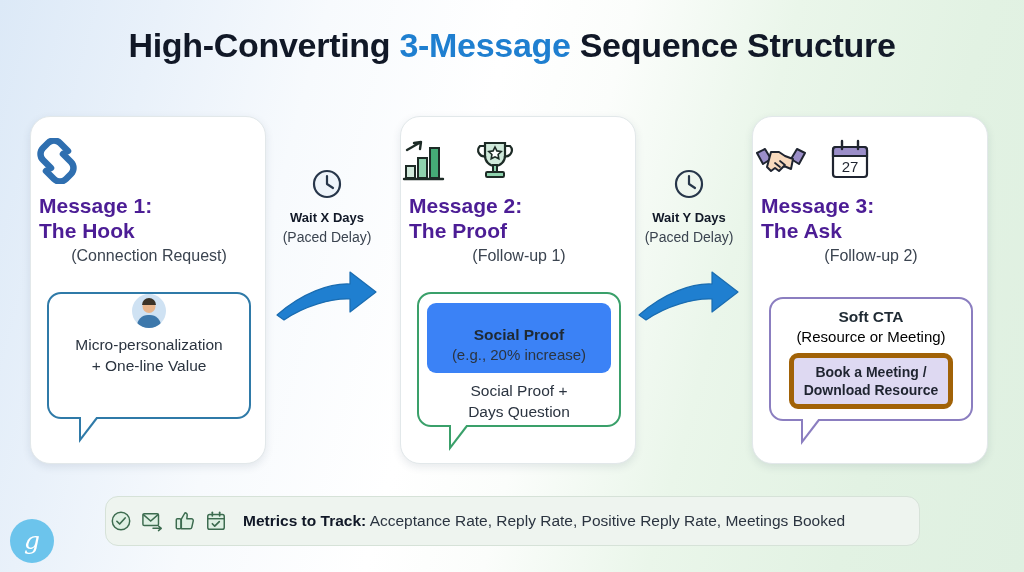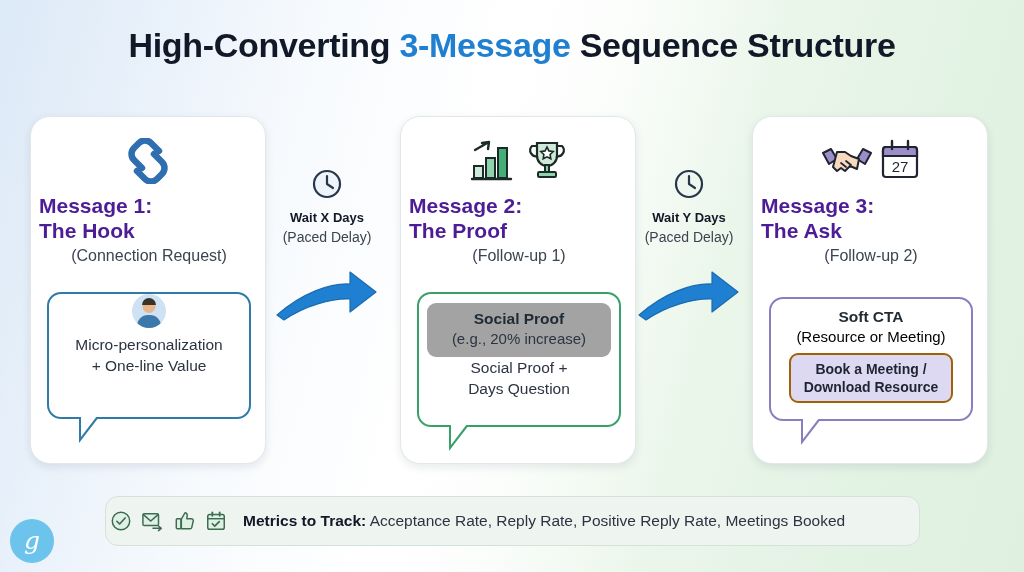--- a/index.html
+++ b/index.html
@@ -35,21 +35,21 @@
     position:absolute;top:116px;width:236px;height:348px;
     background:#ffffff;border:1px solid #e2e8ea;border-radius:20px;
     box-shadow:0 3px 9px rgba(25,50,80,.10);
     box-sizing:border-box;
   }
   #card1{left:30px;}
   #card2{left:400px;}
   #card3{left:752px;}
   .card-icons{
     position:absolute;left:0;top:16px;width:100%;height:56px;
-    display:flex;align-items:center;justify-content:center;gap:4px;
+    display:flex;align-items:center;justify-content:flex-start;gap:20px;
   }
   .card-title{
     position:absolute;left:8px;top:76px;width:220px;
     font-size:21px;font-weight:bold;color:#4c1d95;line-height:25px;
   }
   .card-sub{
     position:absolute;left:6px;top:130px;width:224px;text-align:center;
     font-size:16px;color:#3b4450;
   }
   
@@ -89,30 +89,30 @@
     position:absolute;left:50%;top:4px;transform:translateX(-50%);
     width:14px;height:7px;border-radius:7px 7px 0 0;background:#3c3327;
   }
   .avatar .body{
     position:absolute;left:50%;bottom:0;transform:translateX(-50%);
     width:24px;height:13px;border-radius:11px 11px 0 0;background:#3d78ab;
   }
   
   #bubble2{height:135px;padding:9px 8px 0 8px;}
   .hl-box{
-    background:#a3a3a3;border-radius:9px;padding:6px 4px 8px 4px;margin-bottom:0;
+    background:#3b82f6;border-radius:9px;padding:22px 4px 8px 4px;margin-bottom:7px;
   }
   .hl-title{font-size:15.5px;font-weight:bold;color:#1f2a33;text-align:center;line-height:20px;}
   .hl-sub{font-size:15px;color:#2b3440;text-align:center;line-height:20px;}
   
   #bubble3{top:180px;height:124px;padding:8px 8px 0 8px;}
   .cta-title{font-size:15.5px;font-weight:bold;color:#1f2a33;text-align:center;line-height:20px;}
   .cta-sub{font-size:15px;color:#000000;text-align:center;line-height:20px;margin-bottom:6px;}
   .cta-btn{
-    background:#ded9f2;border:2px solid #a16207;border-radius:9px;
+    background:#ded9f2;border:5px solid #a16207;border-radius:9px;
     padding:5px 4px;text-align:center;font-size:14px;font-weight:bold;
     color:#1f2430;line-height:18px;margin:0 10px;
   }
   
   .conn{position:absolute;top:168px;width:110px;text-align:center;}
   #conn1{left:272px;}
   #conn2{left:634px;}
   .clock{margin:0 auto 8px auto;display:block;}
   .conn-label{font-size:13px;font-weight:bold;color:#111827;line-height:20px;}
   .conn-sub{font-size:14px;color:#3b4450;line-height:18px;}

